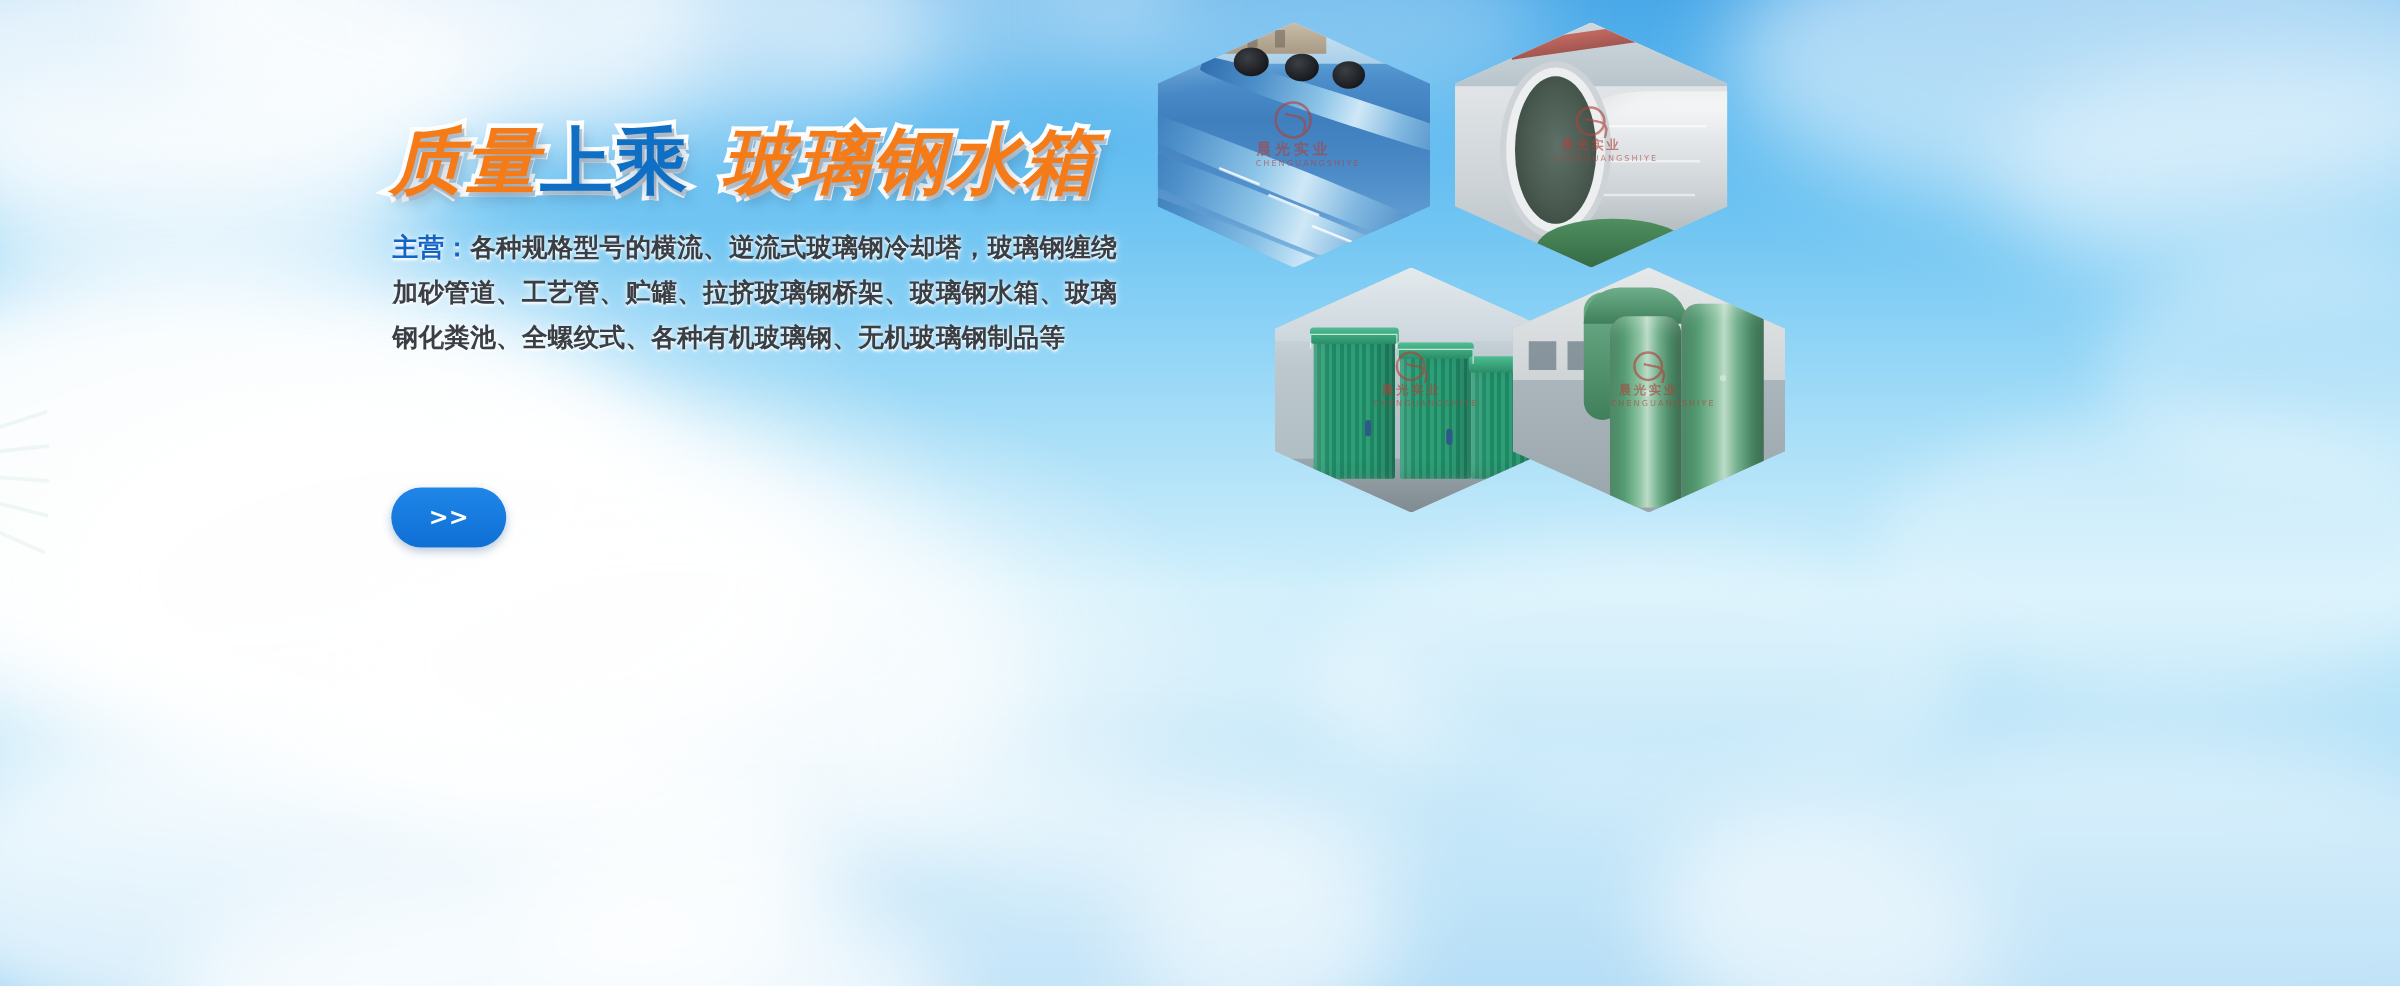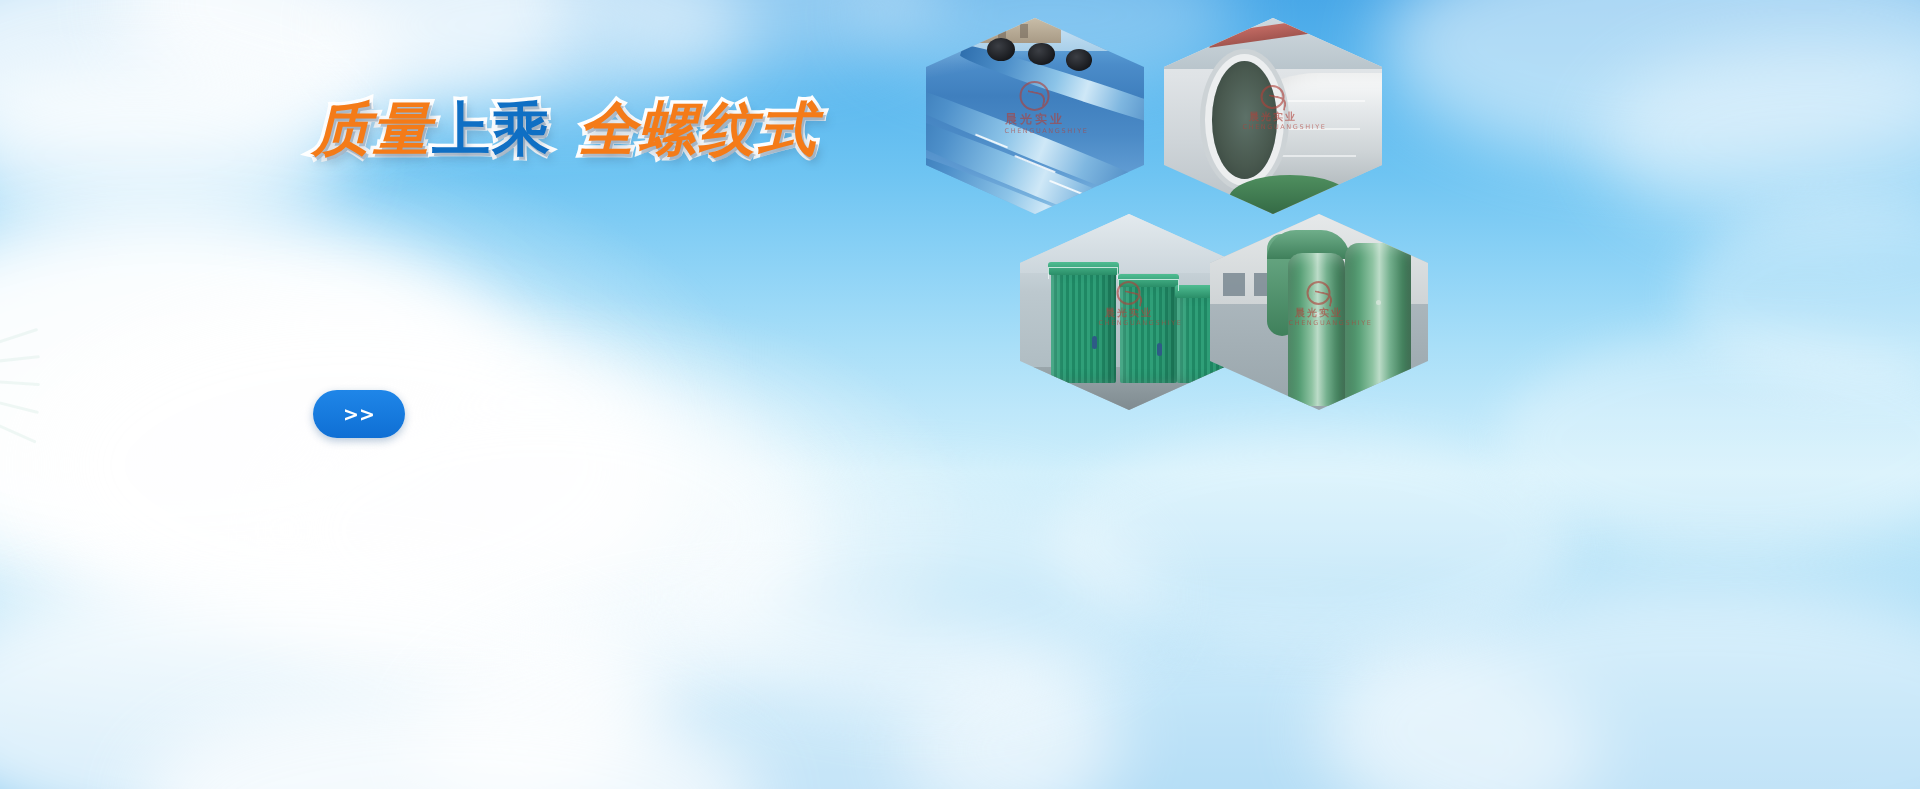--- a/index.html
+++ b/index.html
@@ -319,23 +319,26 @@
     <span style="top:6px;   transform:rotate(-18deg);"></span>
     <span style="top:24px;  transform:rotate(-6deg);"></span>
     <span style="top:44px;  transform:rotate(4deg);"></span>
     <span style="top:64px;  transform:rotate(14deg);"></span>
     <span style="top:86px;  transform:rotate(24deg);"></span>
   </div>
 
   <div class="copy">
 
     <div class="headline">
-      <span class="seg seg-orange">质量</span><span class="seg seg-blue">上乘</span><span class="hl-gap"></span><span class="seg seg-orange">全螺纹式</span>
-    </div>
-
+      <span class="seg seg-orange">质量</span><span class="seg seg-blue">上乘</span><span class="hl-gap"></span><span class="seg seg-orange">玻璃钢水箱</span>
+    </div>
+
+    <div class="lead">
+      <span class="tag">主营：</span><span>各种规格型号的横流、逆流式玻璃钢冷却塔，玻璃钢缠绕加</span><span>砂管道、工艺管、贮罐、拉挤玻璃钢桥架、玻璃钢水箱、玻璃钢化</span><span>粪池、全螺纹式、各种有机玻璃钢、无机玻璃钢制品等</span>
+    </div>
 
     <div class="cta">
       <span class="chev">&gt;&gt;</span>
     </div>
   </div>
 
   <div class="hexwrap">
 
     <div class="hex hex-a">
       <div class="ph ph-bluepipe">

